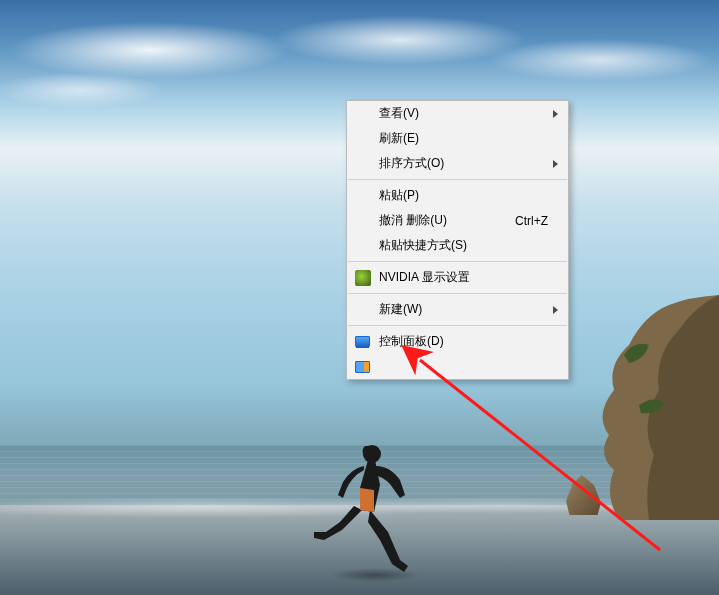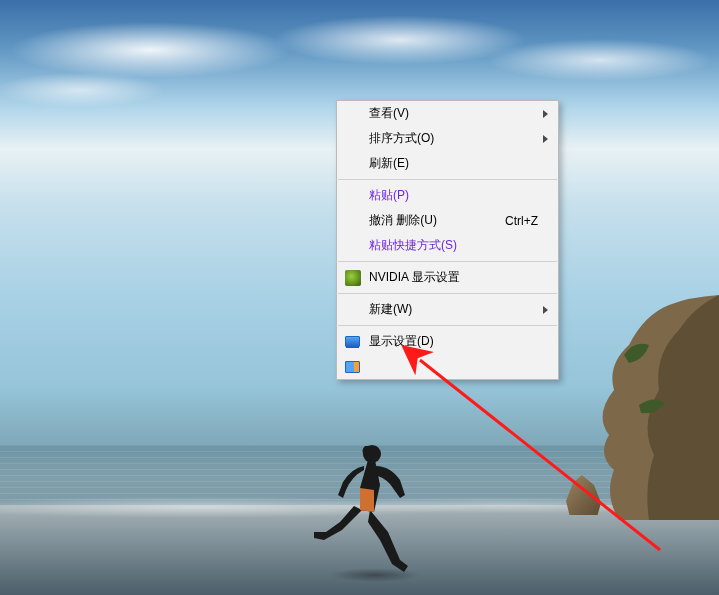--- a/index.html
+++ b/index.html
@@ -70,30 +70,30 @@
     position:absolute; left:310px; top:440px; width:110px; height:140px;
   }
   .runner svg { width:100%; height:100%; }
   .shadow {
     position:absolute; left:330px; top:568px; width:90px; height:14px;
     background: radial-gradient(ellipse, rgba(0,0,0,0.35), transparent 70%);
   }
   
   
   .context-menu {
-    position:absolute; left:336px; top:100px; width:223px;
+    position:absolute; left:346px; top:100px; width:223px;
     background:#f2f2f2; border:1px solid #bababa;
     box-shadow: 3px 3px 6px rgba(0,0,0,0.25);
     font-size:12px; color:#000;
   }
   .menu-item {
     display:flex; align-items:center; height:25px;
     padding: 0 20px 0 32px; position:relative; white-space:nowrap;
   }
-  .menu-item.disabled { color:#6d28d9; }
+  .menu-item.disabled { color:#000000; }
   .menu-label { flex:1; }
   .menu-shortcut { margin-left:auto; padding-left:16px; }
   .menu-sep { height:1px; background:#d0d0d0; margin:3px 1px; }
   .submenu-arrow {
     position:absolute; right:10px; width:0; height:0;
     border-top:4px solid transparent; border-bottom:4px solid transparent;
     border-left:5px solid #4a4a4a;
   }
   .menu-icon {
     position:absolute; left:8px; width:16px; height:16px;
@@ -139,25 +139,25 @@
       <path d="M50 48 L64 50 L64 72 L50 70 Z" fill="#d07030"></path>
     </svg>
   </div>
 
   <div class="context-menu">
     <div class="menu-item">
       <span class="menu-label">查看(V)</span>
       <span class="submenu-arrow"></span>
     </div>
     <div class="menu-item">
+      <span class="menu-label">刷新(E)</span>
+    </div>
+    <div class="menu-item">
       <span class="menu-label">排序方式(O)</span>
       <span class="submenu-arrow"></span>
-    </div>
-    <div class="menu-item">
-      <span class="menu-label">刷新(E)</span>
     </div>
     <div class="menu-sep"></div>
     <div class="menu-item disabled">
       <span class="menu-label">粘贴(P)</span>
     </div>
     <div class="menu-item">
       <span class="menu-label">撤消 删除(U)</span>
       <span class="menu-shortcut">Ctrl+Z</span>
     </div>
     <div class="menu-item disabled">
@@ -169,21 +169,21 @@
       <span class="menu-label">NVIDIA 显示设置</span>
     </div>
     <div class="menu-sep"></div>
     <div class="menu-item">
       <span class="menu-label">新建(W)</span>
       <span class="submenu-arrow"></span>
     </div>
     <div class="menu-sep"></div>
     <div class="menu-item">
       <span class="menu-icon icon-display"></span>
-      <span class="menu-label">显示设置(D)</span>
+      <span class="menu-label">控制面板(D)</span>
     </div>
     <div class="menu-item">
       <span class="menu-icon icon-personalize"></span>
     </div>
   </div>
 
   <svg class="arrow-svg">
     <defs>
       <marker id="arrowhead" markerWidth="10" markerHeight="10" refX="2" refY="5" orient="auto">
         <path d="M0,0 L10,5 L0,10 L3,5 Z" fill="#ff1a1a"></path>

